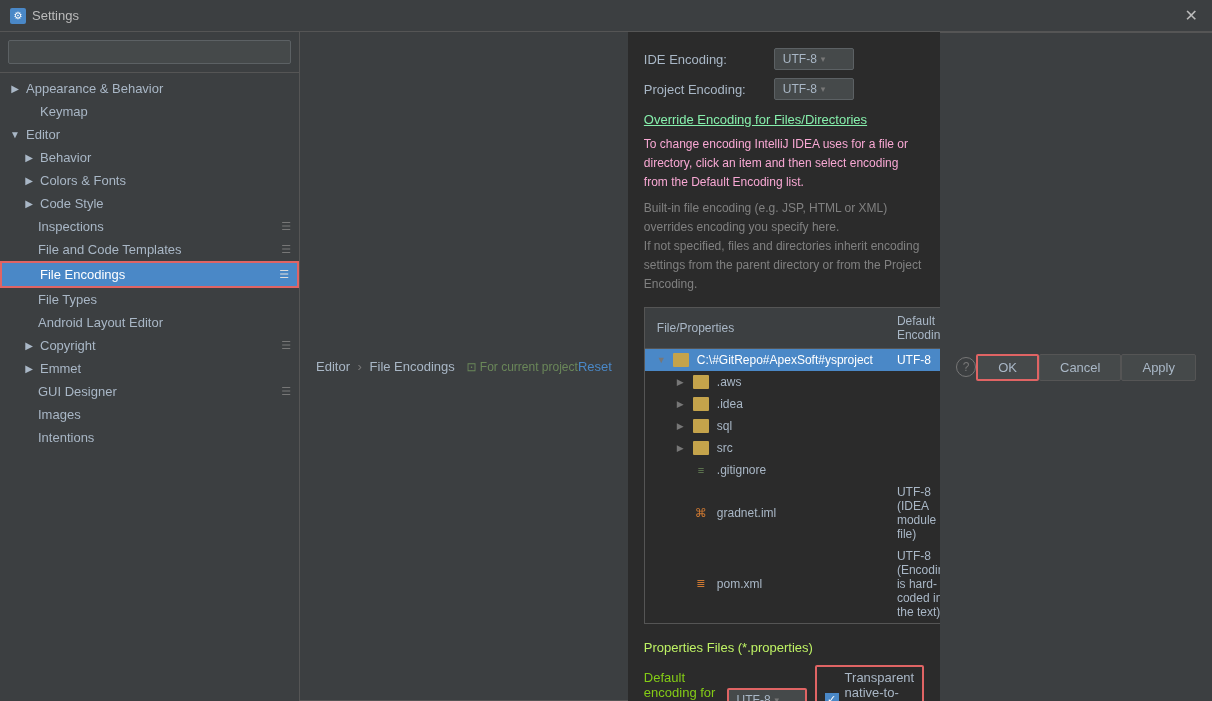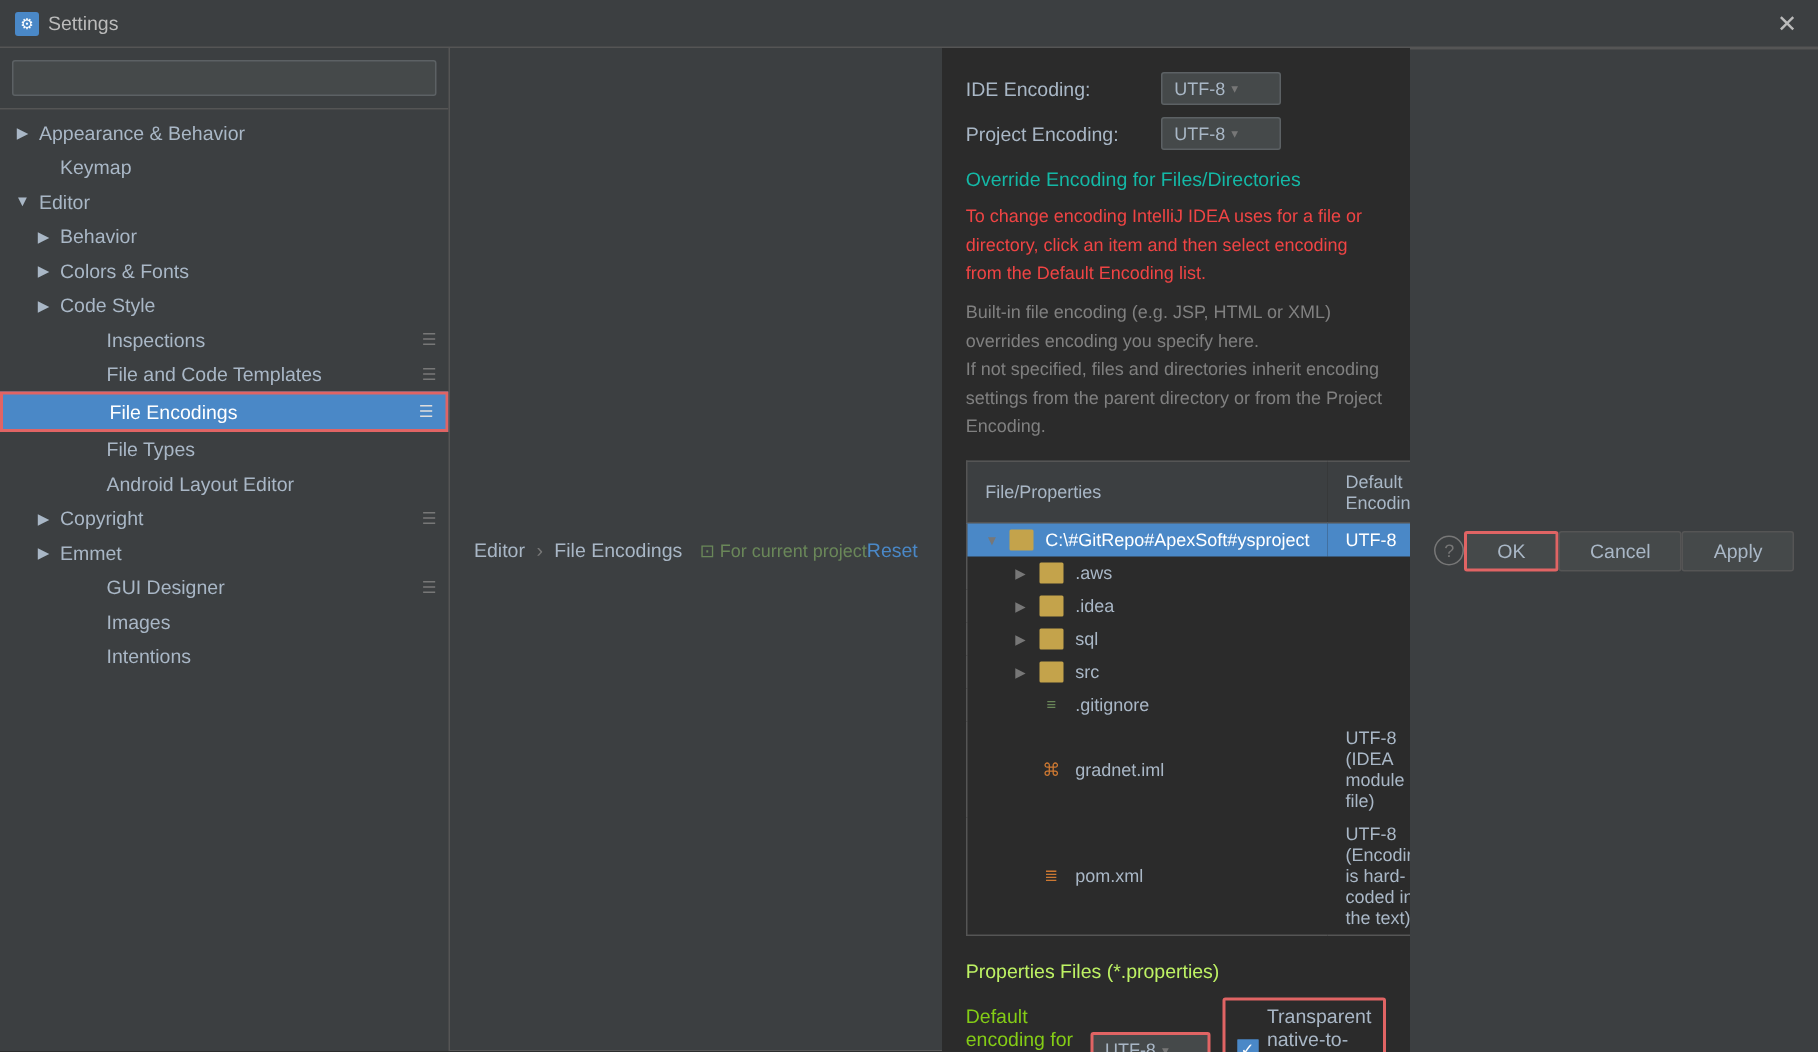--- a/index.html
+++ b/index.html
@@ -109,21 +109,21 @@
       margin-right: 4px;
       font-size: 10px;
       flex-shrink: 0;
     }
     .nav-item .badge-icon {
       margin-left: auto;
       font-size: 11px;
       color: #777;
     }
     .nav-item.indent1 { padding-left: 22px; }
-    .nav-item.indent2 { padding-left: 53px; }
+    .nav-item.indent2 { padding-left: 20px; }
 
     
     .content-area {
       flex: 1;
       display: flex;
       flex-direction: row;
       overflow: hidden;
     }
 
     .content-header {
@@ -187,26 +187,27 @@
       min-width: 80px;
     }
     .dropdown-arrow { font-size: 9px; color: #777; }
 
     
     .override-section {
       margin-top: 12px;
       margin-bottom: 8px;
     }
     .override-title {
-      color: #14b8a6;
+      color: #86efac;
       margin-bottom: 8px;
       font-size: 13px;
+      text-decoration: underline;
     }
     .override-desc {
-      color: #ef4444;
+      color: #f9a8d4;
       font-size: 12px;
       line-height: 1.6;
       margin-bottom: 6px;
     }
     .override-desc-2 {
       color: #808080;
       font-size: 12px;
       line-height: 1.6;
       margin-bottom: 12px;
     }

